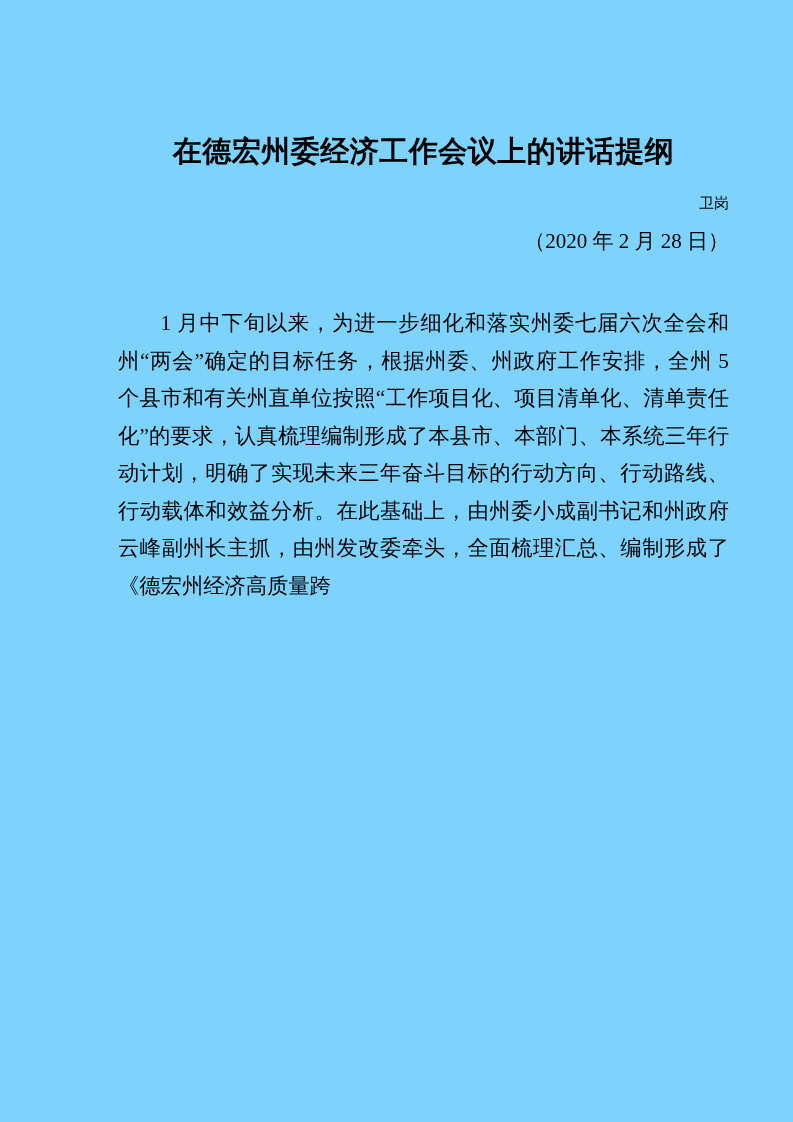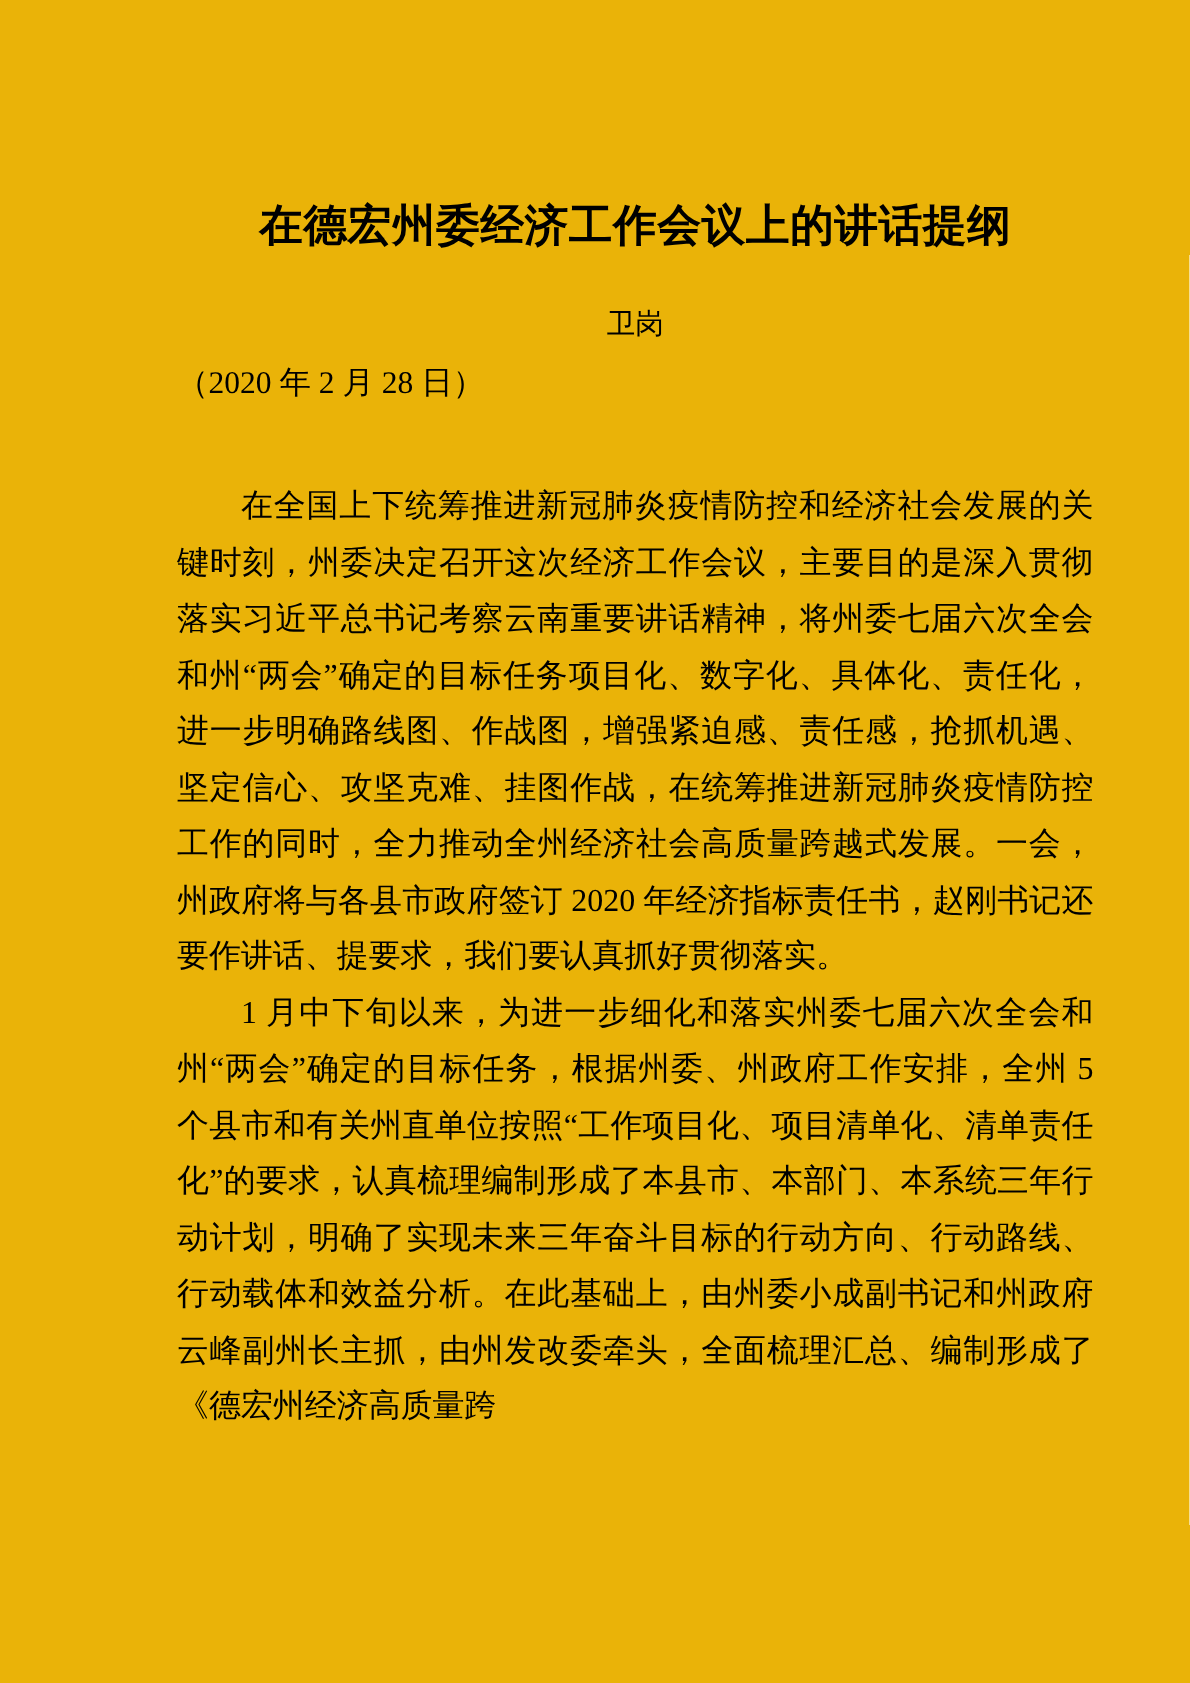--- a/index.html
+++ b/index.html
@@ -5,47 +5,47 @@
   html, body {
     margin: 0;
     padding: 0;
     background: #ffffff;
   }
   .page {
     position: relative;
     width: 793px;
     height: 1122px;
     margin: 0 auto;
-    background: #eab308;
+    background: #7dd3fc;
     box-sizing: border-box;
     padding: 128px 64px 0 118px;
     color: #000000;
     font-family: "Liberation Serif", "DejaVu Serif", serif;
     overflow: hidden;
   }
   .doc-title {
     margin: 0;
     font-size: 29px;
     font-weight: 700;
     line-height: 46px;
     text-align: center;
     letter-spacing: 0.5px;
     white-space: nowrap;
   }
   .author-line {
-    margin: 24px 0 0 0;
-    font-size: 19px;
+    margin: 10px 0 0 0;
+    font-size: 15px;
     line-height: 38px;
-    text-align: center;
+    text-align: right;
   }
   .date-line {
     margin: 0;
     font-size: 21px;
     line-height: 38px;
-    text-align: left;
+    text-align: right;
   }
   .doc-body {
     margin-top: 45px;
     font-size: 21.3px;
     line-height: 37.5px;
     text-align: justify;
     text-justify: inter-character;
   }
   .greeting {
     margin: 0;
@@ -61,17 +61,16 @@
 
 <div class="page">
   <h1 class="doc-title">在德宏州委经济工作会议上的讲话提纲</h1>
 
   <p class="author-line">卫岗</p>
 
   <p class="date-line">（2020 年 2 月 28 日）</p>
 
   <div class="doc-body">
 
-    <p class="para">在全国上下统筹推进新冠肺炎疫情防控和经济社会发展的关键时刻，州委决定召开这次经济工作会议，主要目的是深入贯彻落实习近平总书记考察云南重要讲话精神，将州委七届六次全会和州“两会”确定的目标任务项目化、数字化、具体化、责任化，进一步明确路线图、作战图，增强紧迫感、责任感，抢抓机遇、坚定信心、攻坚克难、挂图作战，在统筹推进新冠肺炎疫情防控工作的同时，全力推动全州经济社会高质量跨越式发展。一会，州政府将与各县市政府签订 2020 年经济指标责任书，赵刚书记还要作讲话、提要求，我们要认真抓好贯彻落实。</p>
 
     <p class="para">1 月中下旬以来，为进一步细化和落实州委七届六次全会和州“两会”确定的目标任务，根据州委、州政府工作安排，全州 5 个县市和有关州直单位按照“工作项目化、项目清单化、清单责任化”的要求，认真梳理编制形成了本县市、本部门、本系统三年行动计划，明确了实现未来三年奋斗目标的行动方向、行动路线、行动载体和效益分析。在此基础上，由州委小成副书记和州政府云峰副州长主抓，由州发改委牵头，全面梳理汇总、编制形成了《德宏州经济高质量跨</p>
   </div>
 </div>
 
 </body></html>

